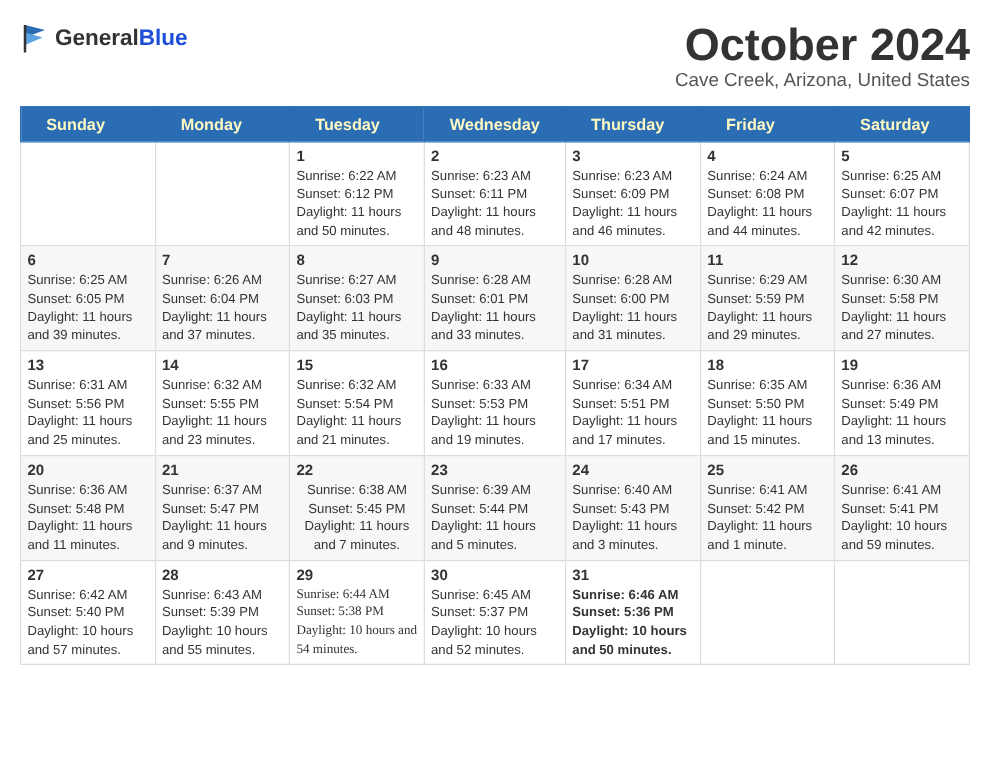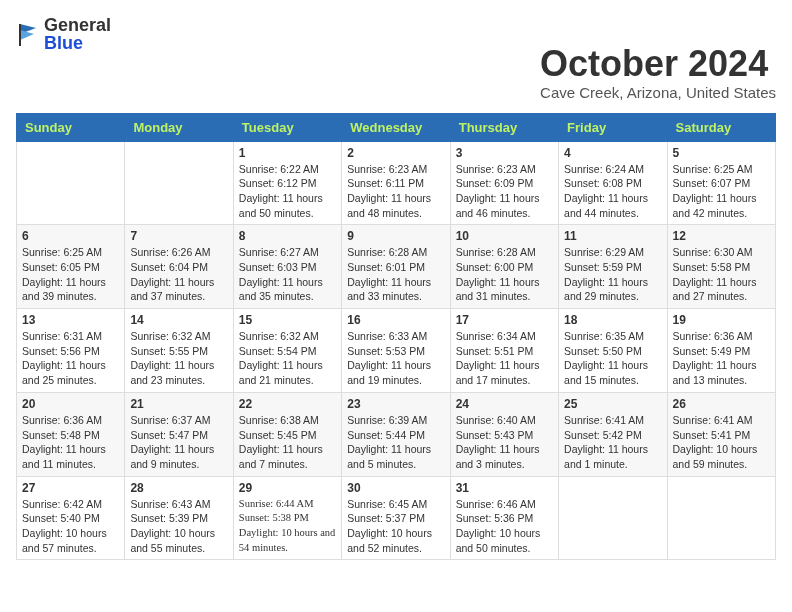--- a/index.html
+++ b/index.html
@@ -10,44 +10,43 @@
       min-height: 612px;
       padding: 16px;
     }
     .header {
       display: flex;
       justify-content: space-between;
       align-items: flex-start;
       margin-bottom: 12px;
     }
     .title-block {
-      text-align: left;
-      margin-top: 28px;
+      text-align: right;
     }
     .month-title {
       font-size: 36px;
       font-weight: bold;
       color: #333;
       line-height: 1.1;
     }
     .location-title {
       font-size: 15px;
       color: #555;
     }
     .calendar {
       width: 100%;
       border-collapse: collapse;
       border: 1px solid #ccc;
     }
     .calendar th {
       background-color: #2a6db5;
-      color: #bef264;
+      color: #fef9c3;
       font-size: 13px;
       font-weight: bold;
-      padding: 6px 8px;
+      padding: 6px 20px;
       text-align: left;
       border: 1px solid #2a6db5;
     }
     .calendar td {
       vertical-align: top;
       border: 1px solid #ddd;
       padding: 4px 5px;
       font-size: 10.5px;
       color: #333;
       width: calc(100% / 7);
@@ -70,21 +69,20 @@
     .empty-cell {
       background: #fff !important;
     }
     .logo-wrapper {
       display: flex;
       align-items: center;
       gap: 4px;
     }
     .logo-text-wrapper {
       display: flex;
-      flex-direction: column;
       line-height: 1;
     }
     .logo-flag {
       width: 24px;
       height: 28px;
     }
   </style>
 </head>
 <body>
 
@@ -249,21 +247,21 @@
 Daylight: 11 hours and 11 minutes.</div>
         </td>
         <td>
           <div class="day-number">21</div>
           <div class="day-info" style="white-space: pre-line;">Sunrise: 6:37 AM
 Sunset: 5:47 PM
 Daylight: 11 hours and 9 minutes.</div>
         </td>
         <td>
           <div class="day-number">22</div>
-          <div class="day-info" style="white-space: pre-line;">Sunrise: 6:38 AM
+          <div class="day-info" style="white-space: pre-line; text-align: center;">Sunrise: 6:38 AM
 Sunset: 5:45 PM
 Daylight: 11 hours and 7 minutes.</div>
         </td>
         <td>
           <div class="day-number">23</div>
           <div class="day-info" style="white-space: pre-line;">Sunrise: 6:39 AM
 Sunset: 5:44 PM
 Daylight: 11 hours and 5 minutes.</div>
         </td>
         <td>
@@ -305,21 +303,21 @@
 Daylight: 10 hours and 54 minutes.</div>
         </td>
         <td>
           <div class="day-number">30</div>
           <div class="day-info" style="white-space: pre-line;">Sunrise: 6:45 AM
 Sunset: 5:37 PM
 Daylight: 10 hours and 52 minutes.</div>
         </td>
         <td>
           <div class="day-number">31</div>
-          <div class="day-info" style="white-space: pre-line;">Sunrise: 6:46 AM
+          <div class="day-info" style="white-space: pre-line; font-weight: bold;">Sunrise: 6:46 AM
 Sunset: 5:36 PM
 Daylight: 10 hours and 50 minutes.</div>
         </td>
         <td class="empty-cell"></td>
         <td class="empty-cell"></td>
       </tr>
     </tbody>
 </table>
 
 </body></html>

